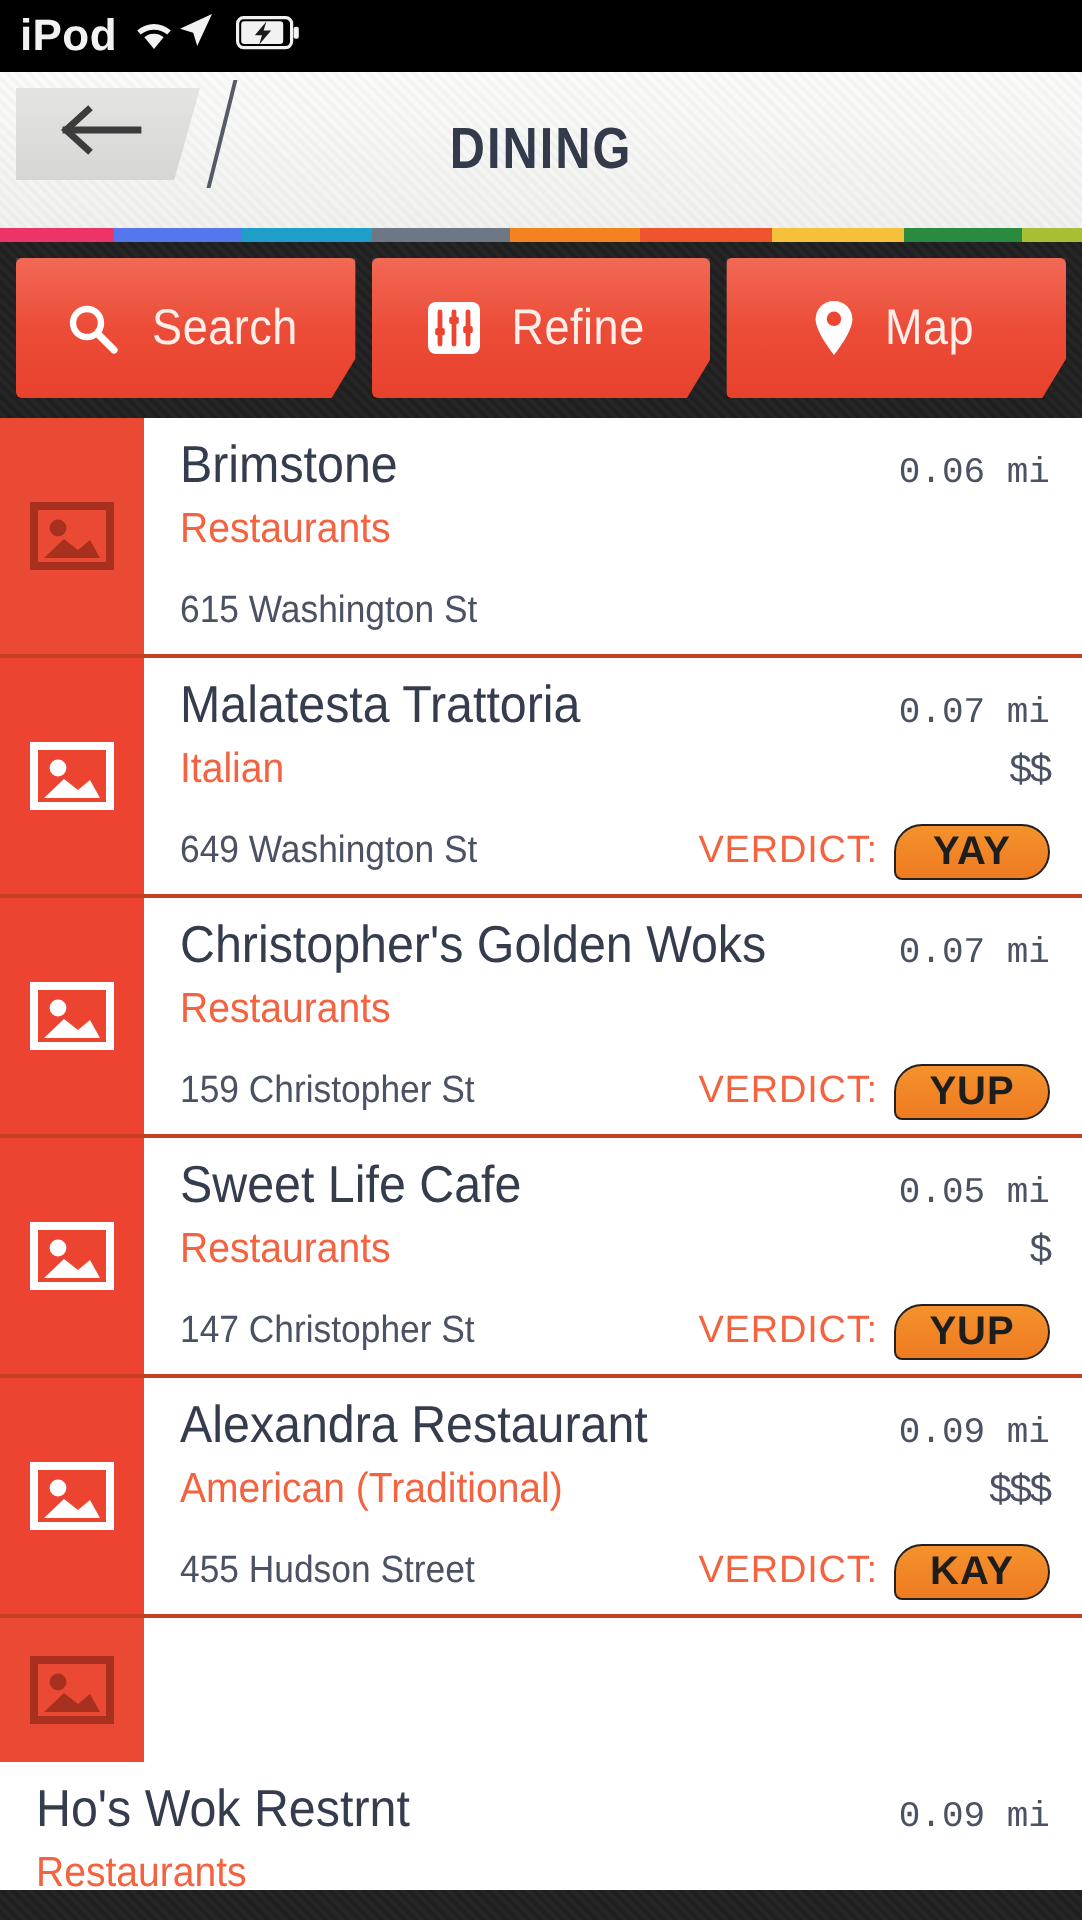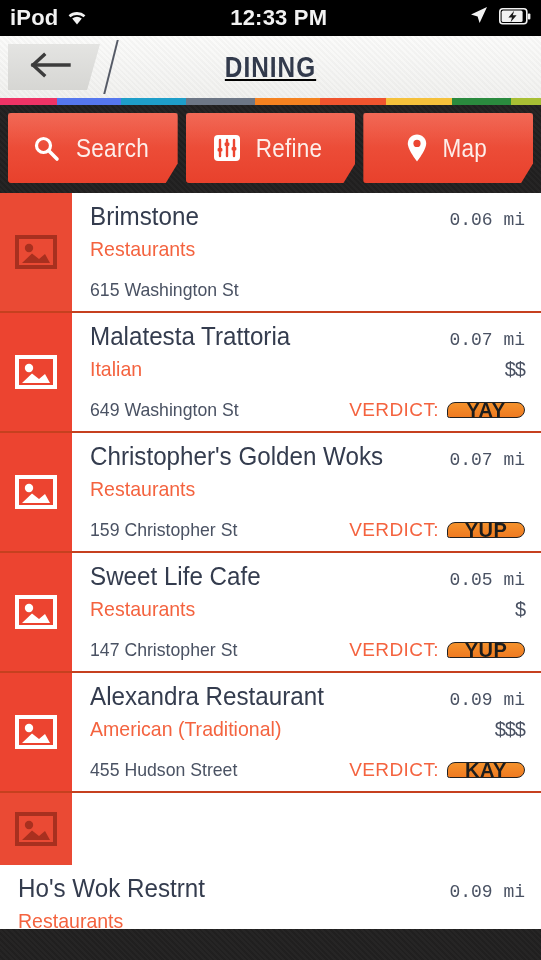--- a/index.html
+++ b/index.html
@@ -35,27 +35,26 @@
   .sb-right { display: flex; align-items: center; gap: 10px; }
   .sb-time  { font-size: 22px; font-weight: bold; }
 
   .wifi-icon  { display:block; }
   .loc-icon   { display:block; }
   .batt-icon  { display:block; }
 
   
   .navbar {
     position: relative;
-    height: 62px; width: 100%;
+    height: 78px; width: 100%;
     background:
       repeating-linear-gradient(45deg, rgba(0,0,0,.025) 0 2px, rgba(255,255,255,.03) 2px 4px),
       linear-gradient(#fbfbfa, #f1f1ef);
     display: flex; align-items: center;
     overflow: hidden;
-    text-decoration: underline;
   }
   .back-btn {
     position: absolute;
     left: 8px; top: 8px;
     width: 92px; height: 46px;
     background: linear-gradient(#e4e4e2, #d6d6d3);
     clip-path: polygon(0 0, 100% 0, 86% 100%, 0 100%);
     display: flex; align-items: center; justify-content: center;
     cursor: pointer;
   }
@@ -223,21 +222,21 @@
   .verdict-wrap { display: flex; align-items: center; gap: 8px; }
   .verdict-wrap.empty { visibility: hidden; }
   .verdict-label {
     font-size: 19px;
     color: #f4633f;
     font-family: "Liberation Sans Narrow", "Liberation Sans", sans-serif;
     letter-spacing: .4px;
   }
   .verdict-badge {
     min-width: 78px;
-    height: 16px;
+    height: 28px;
     background: linear-gradient(#f4922c, #ef7a21);
     border: 1.5px solid #222;
     border-radius: 14px 14px 14px 4px;
     display: flex; align-items: center; justify-content: center;
     padding: 0 16px;
     cursor: pointer;
   }
   .verdict-text {
     font-size: 20px;
     font-weight: bold;
@@ -253,23 +252,20 @@
 
   <div class="statusbar">
     <div class="sb-left">
       <span>iPod</span>
       <span class="wifi-icon">
         <svg width="22" height="17" viewBox="0 0 22 17">
           <path d="M11 16.5 L6.2 10.6 A7.6 7.6 0 0 1 15.8 10.6 Z" fill="#f2f2f2"></path>
           <path d="M2.6 7.2 A12.8 12.8 0 0 1 19.4 7.2 L17.6 9.3 A10.2 10.2 0 0 0 4.4 9.3 Z" fill="#f2f2f2"></path>
         </svg>
       </span>
-    </div>
-    <div class="sb-mid">
-      <span class="sb-time">12:33 PM</span>
     </div>
     <div class="sb-right">
       <span class="loc-icon">
         <svg width="20" height="20" viewBox="0 0 20 20">
           <path d="M18 2 L2 9.4 L8.6 11.4 L10.6 18 Z" fill="#f2f2f2"></path>
         </svg>
       </span>
       <span class="batt-icon">
         <svg width="32" height="17" viewBox="0 0 32 17">
           <rect x="0.8" y="0.8" width="27" height="15" rx="3" fill="none" stroke="#f2f2f2" stroke-width="1.6"></rect>

